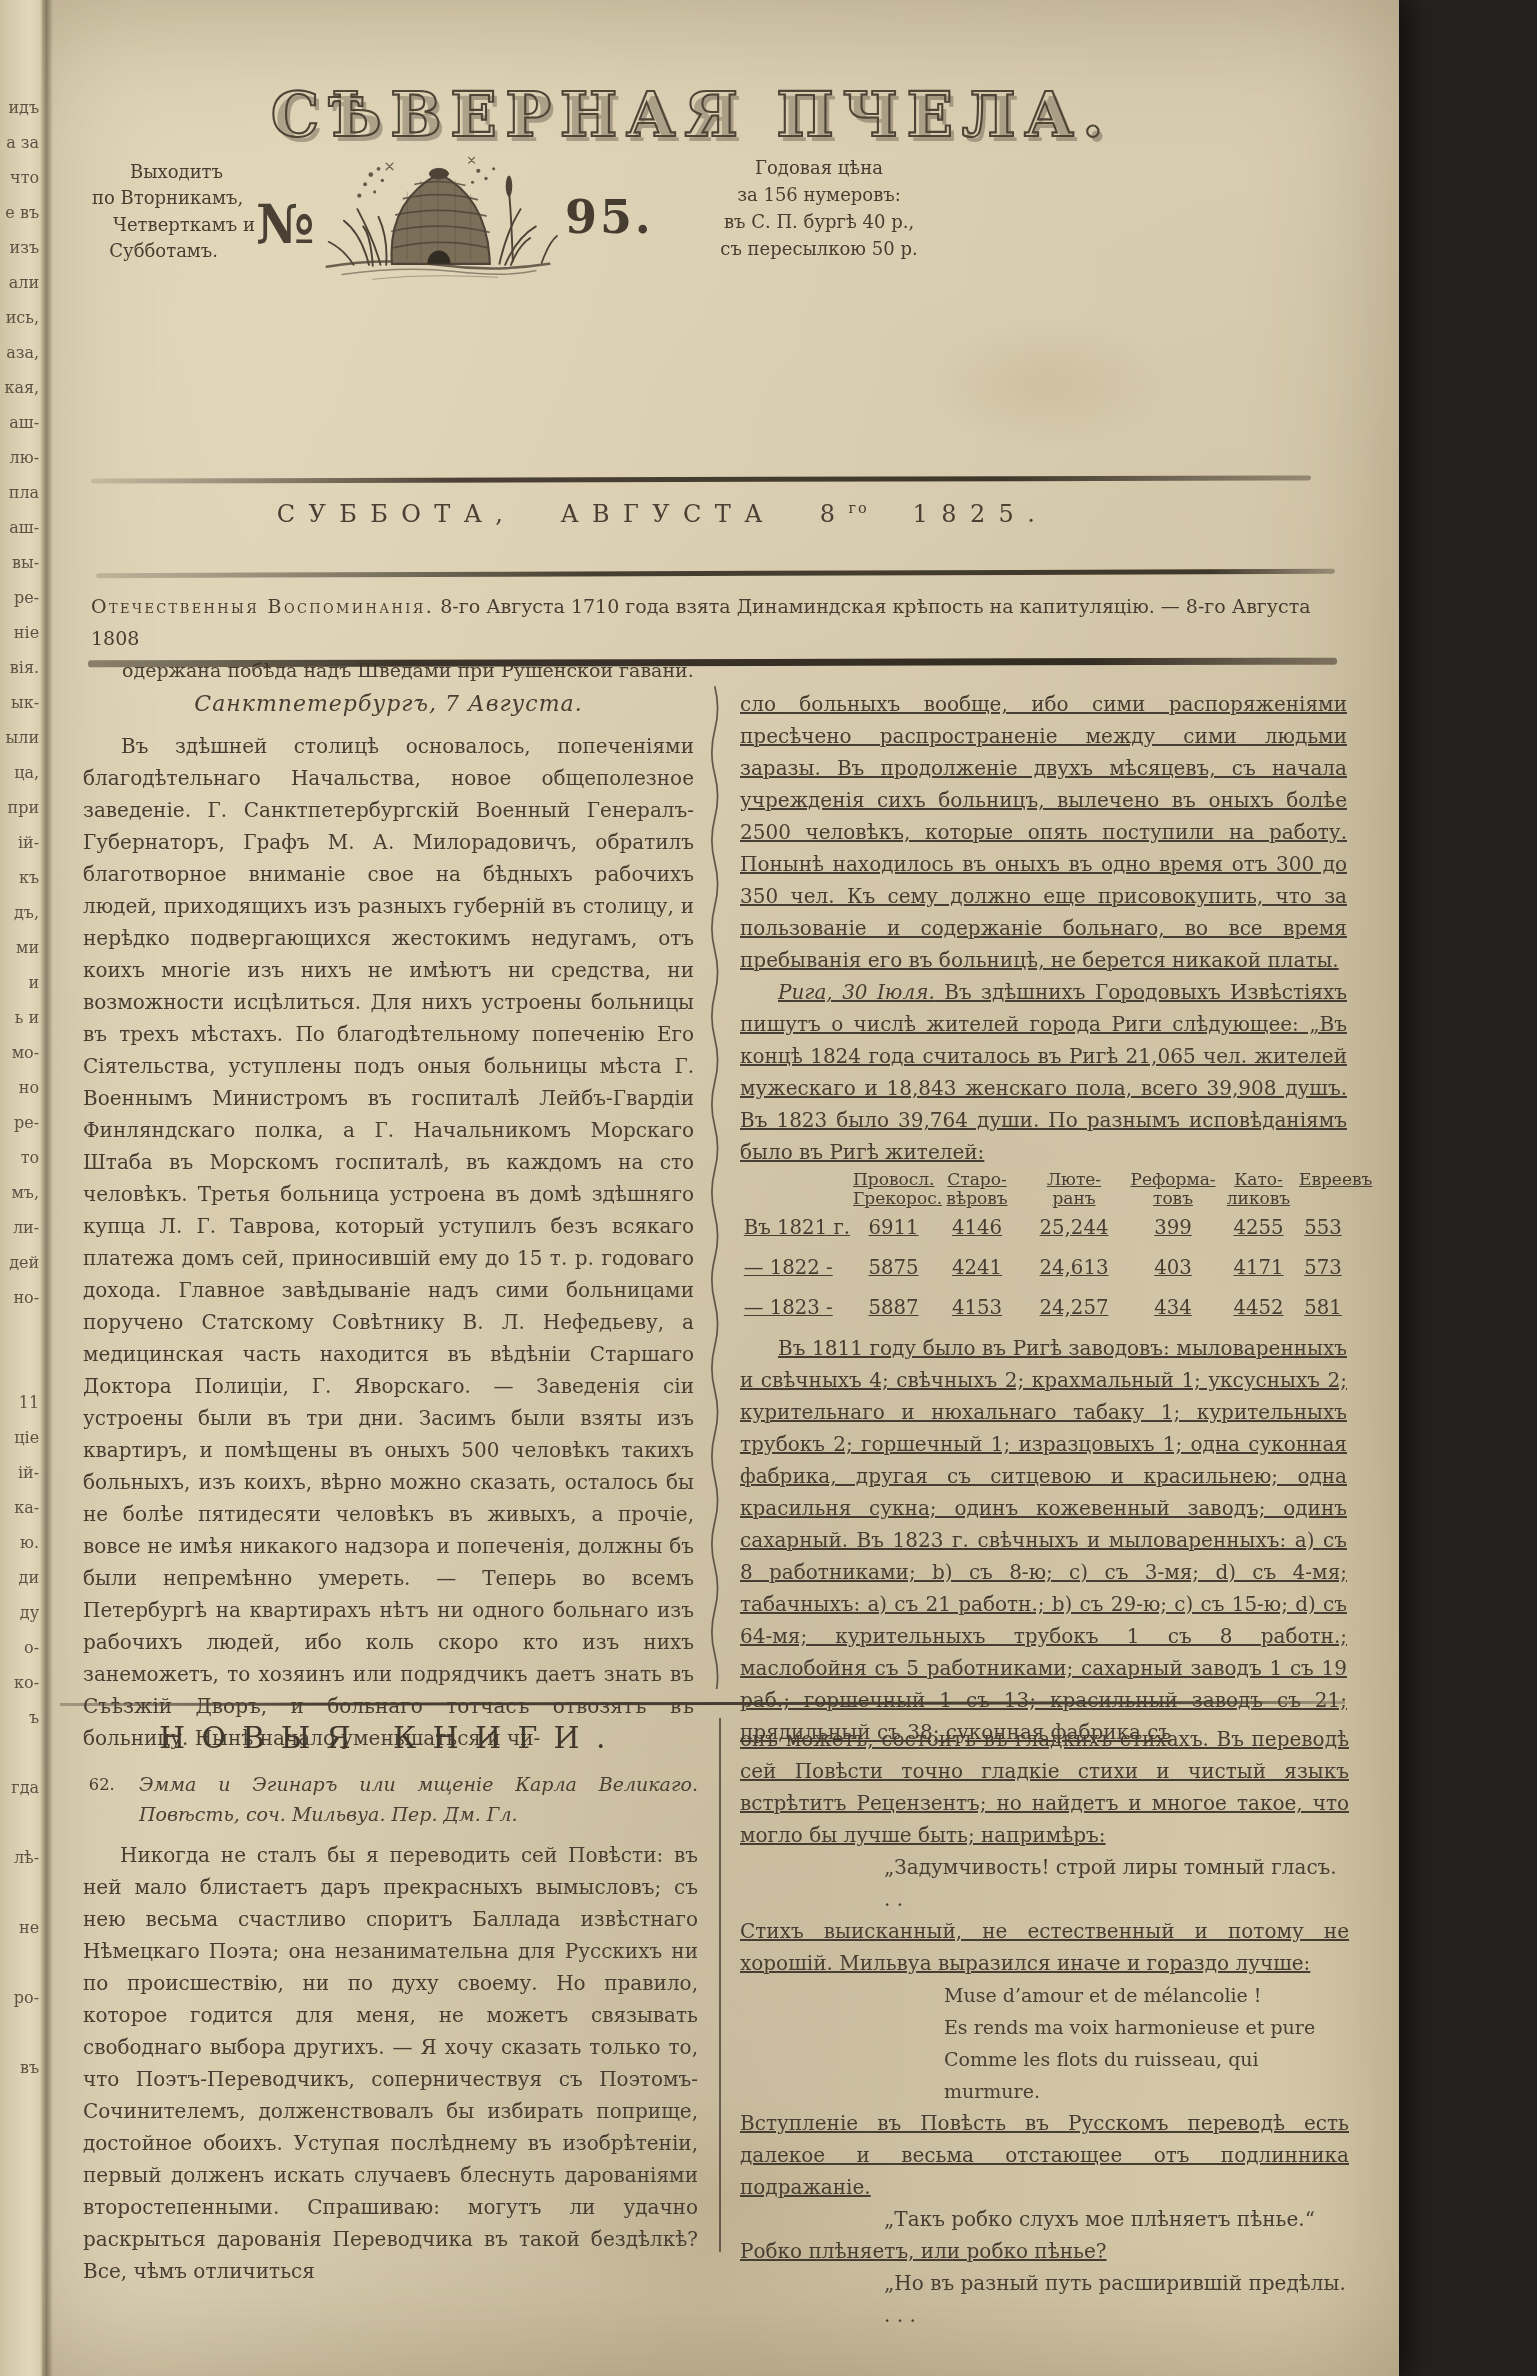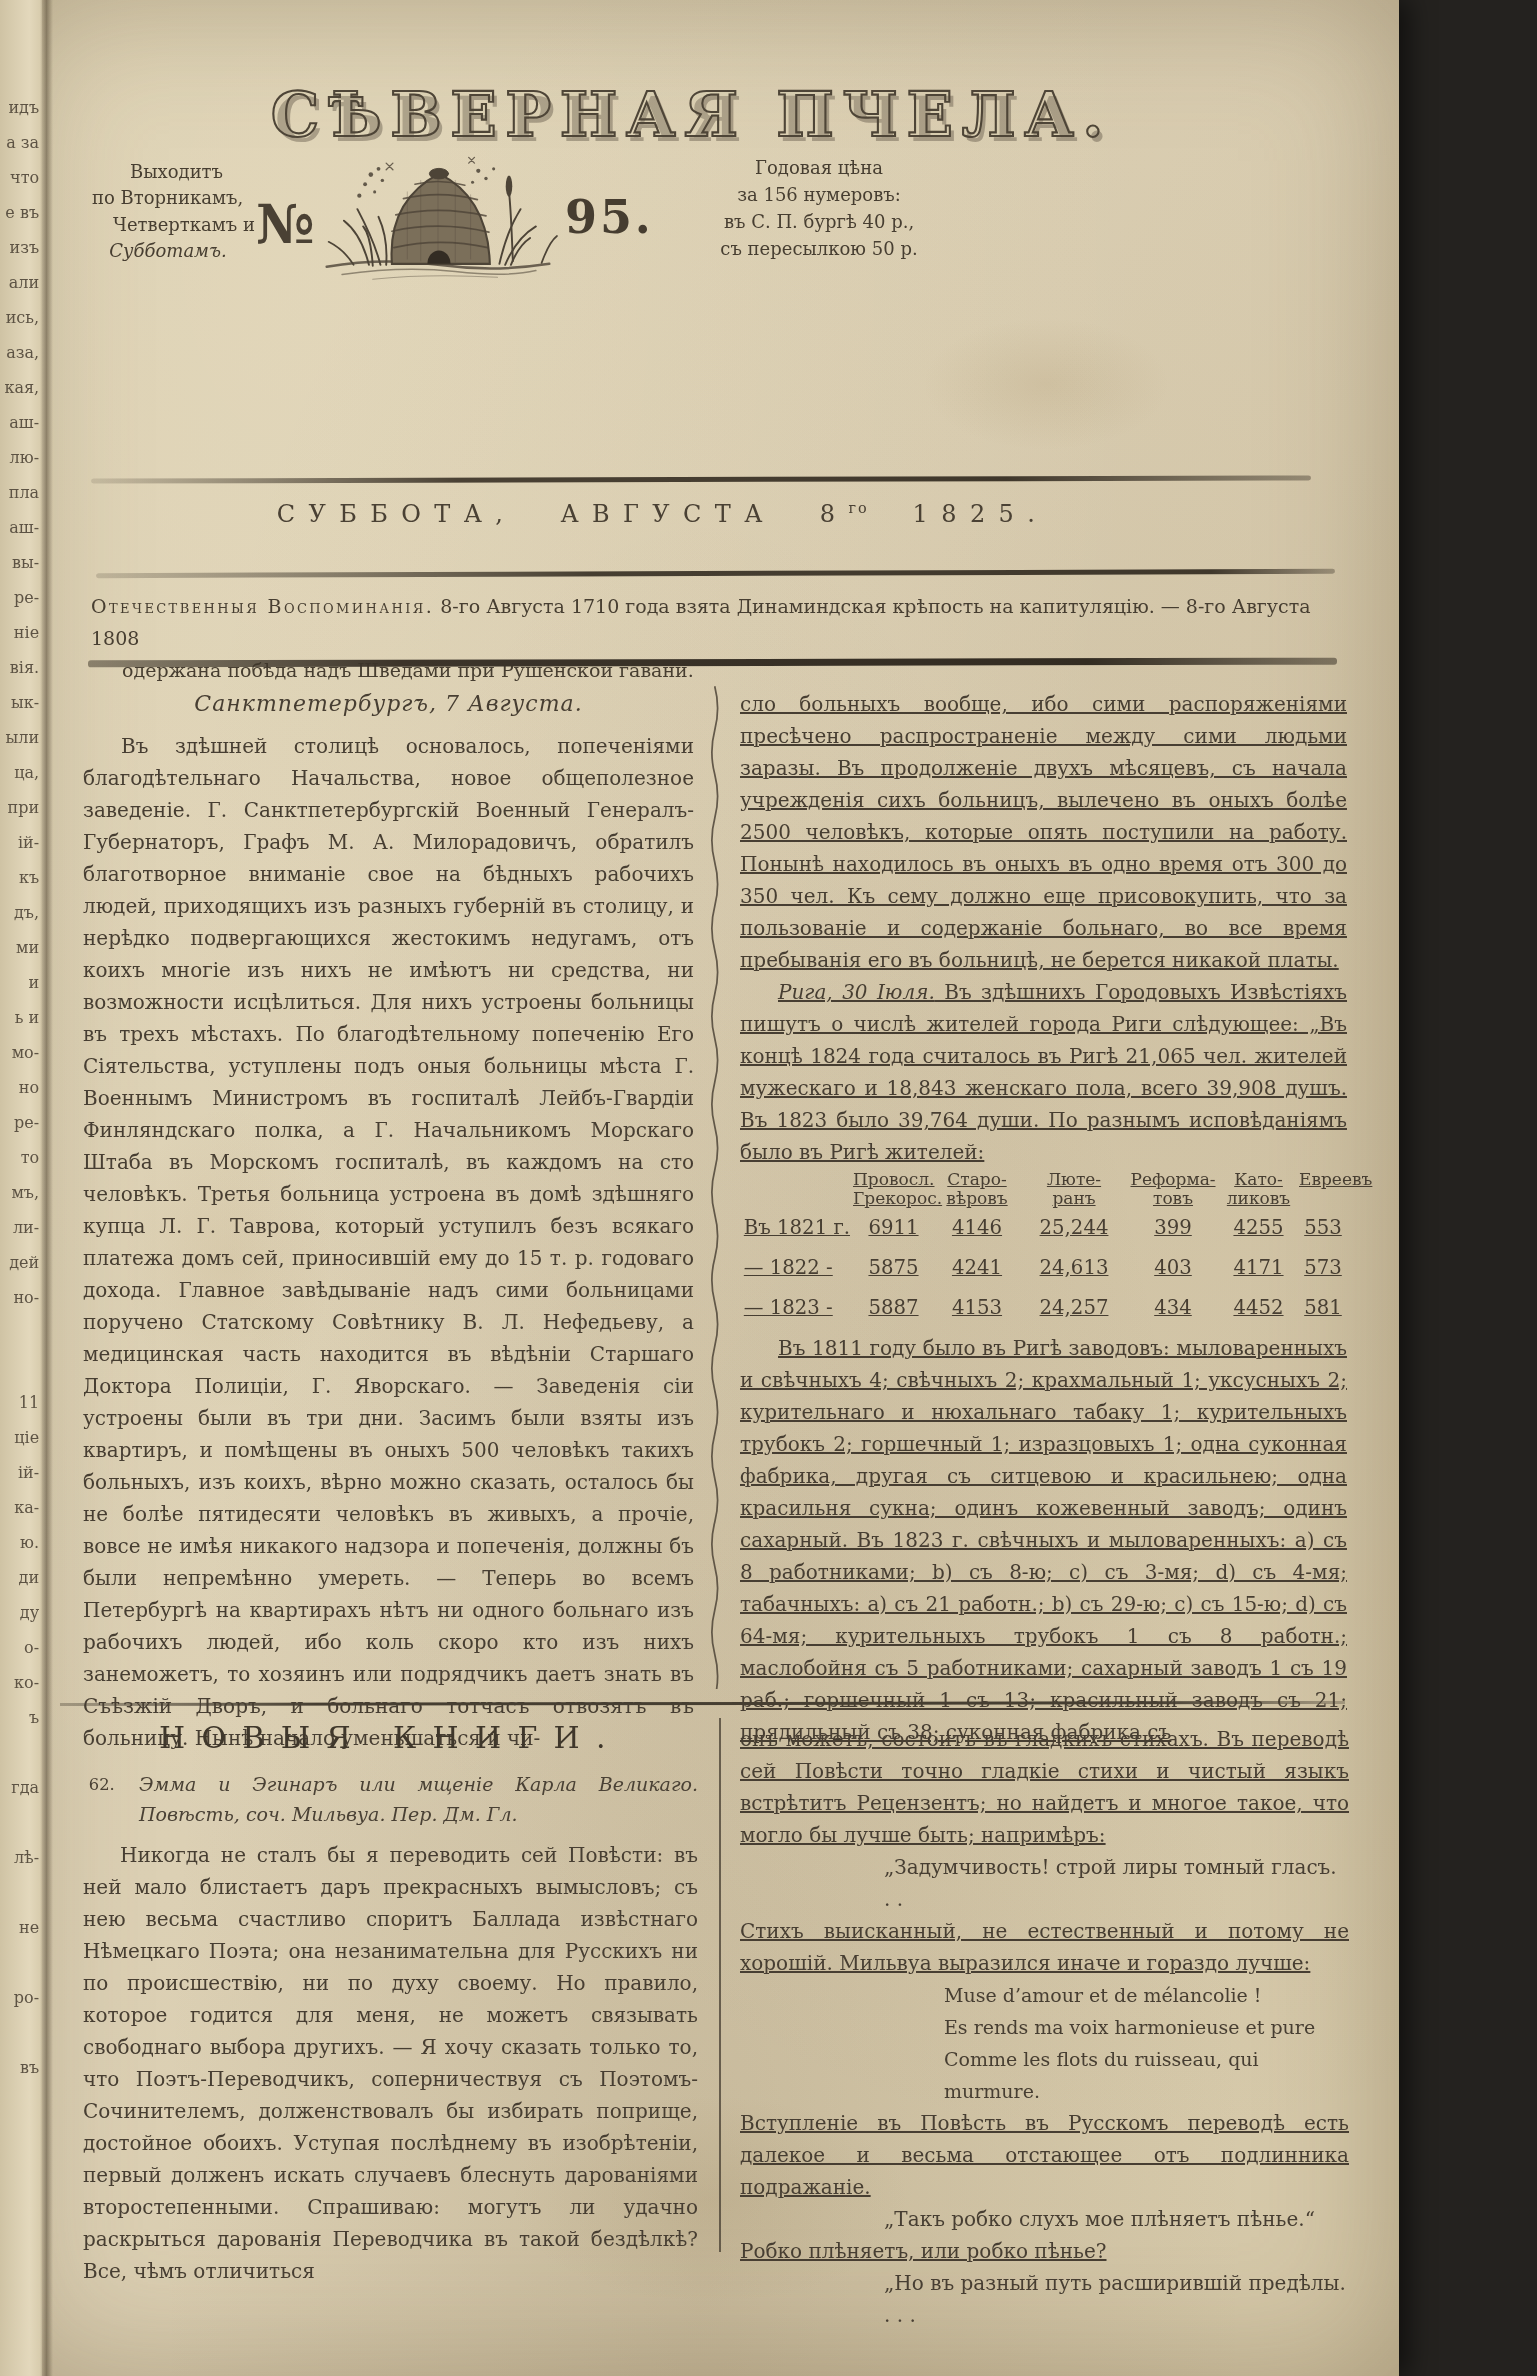--- a/index.html
+++ b/index.html
@@ -40,21 +40,21 @@
     -webkit-text-stroke:2.1px #4e4537;
     text-shadow:3.8px 4.8px 0 rgba(78,69,55,.38);
     white-space:nowrap;
   }
   #schedule-block{
     position:absolute;left:92px;top:159px;width:211px;
     font-size:18px;line-height:26.4px;color:#473e31;
   }
   .sched-line:nth-child(1){padding-left:38px;}
   .sched-line:nth-child(3){padding-left:21px;}
-  .sched-line:nth-child(4){padding-left:17.3px;font-style:italic;}
+  .sched-line:nth-child(4){padding-left:17.3px;}
   #issue-label{
     position:absolute;left:256px;top:192px;font-size:54px;color:#4a4134;
     font-weight:bold;
   }
   #beehive{position:absolute;left:315px;top:142px;width:246px;height:142px;}
   #issue-number{
     position:absolute;left:565px;top:190px;font-size:46px;color:#463d30;
     letter-spacing:2.9px;font-weight:bold;
   }
   #price-block{

